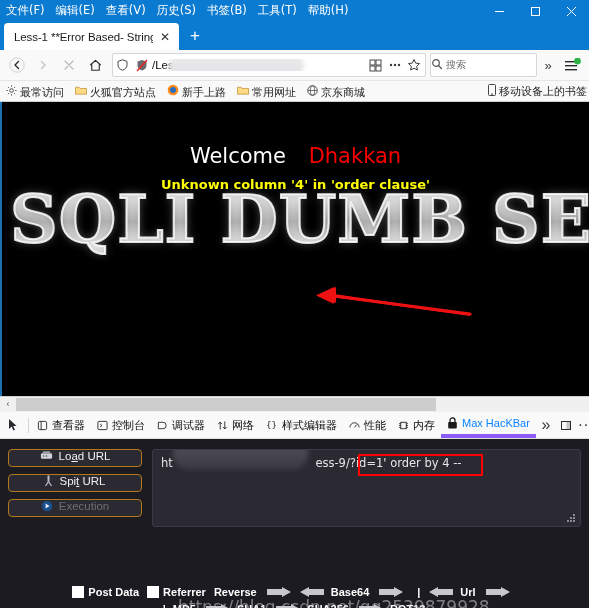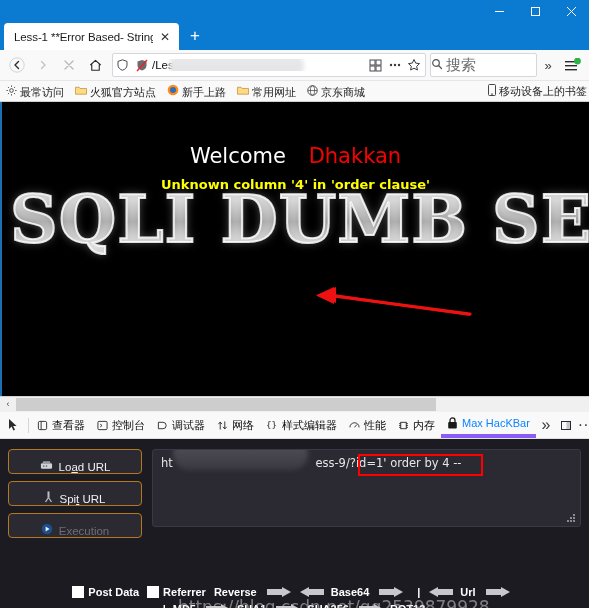--- a/index.html
+++ b/index.html
@@ -70,21 +70,21 @@
   .redact{
     position:absolute;left:18px;top:-9px;width:135px;height:30px;
     background:linear-gradient(180deg,#ececee,#e2e2e4);
     border-radius:40px;filter:blur(2.2px);
   }
   .urlbar .trail{display:flex;align-items:center;flex:0 0 auto;padding-right:2px;}
   .searchbar{
     width:105px;height:22px;background:#fff;border:1px solid #d7d7db;border-radius:2px;
     display:flex;align-items:center;flex:0 0 auto;
   }
-  .searchbar .ph{font-size:15px;color:#6e6e6e;margin-left:3px;}
+  .searchbar .ph{font-size:10px;color:#6e6e6e;margin-left:3px;}
   .chev{
     width:22px;height:24px;display:flex;align-items:center;justify-content:center;
     font-size:13px;color:#3a3a3a;flex:0 0 auto;
   }
 
   
   .bookmarks{
     height:20px;background:#f9f9fa;display:flex;align-items:center;
     padding:0 6px;border-bottom:1px solid #cfcfd1;position:relative;
   }
@@ -157,22 +157,22 @@
   .dt-ibtn{width:20px;height:24px;display:flex;align-items:center;justify-content:center;color:#3a3a3a;}
 
   
   .hackbar{
     background:#1c1b22;height:180px;position:relative;overflow:hidden;
     display:flex;flex-direction:column;
   }
   .hb-top{display:flex;padding:10px 8px 0 8px;gap:10px;}
   .hb-buttons{display:flex;flex-direction:column;gap:7px;width:134px;flex:0 0 auto;}
   .hb-btn{
-    height:25px;border:1px solid #b5791d;border-radius:4px;background:#2b2a33;
-    display:flex;align-items:flex-end;justify-content:center;gap:6px;
+    height:18px;border:1px solid #b5791d;border-radius:4px;background:#2b2a33;
+    display:flex;align-items:flex-start;justify-content:center;gap:6px;
     font-size:11.5px;color:#f0f0f2;box-sizing:border-box;
   }
   .hb-btn.dim{color:#6d6d72;}
   .hb-btn u{text-decoration:underline;}
   .hb-area{
     flex:1;background:#2b2a33;border:1px solid #3a3945;border-radius:3px;
     position:relative;height:78px;box-sizing:border-box;overflow:hidden;
   }
   .hb-url{
     font-size:11.5px;color:#e6e6e8;white-space:nowrap;padding:6px 0 0 8px;position:relative;
@@ -206,20 +206,29 @@
     white-space:nowrap;pointer-events:none;
     font-family:"DejaVu Sans","Liberation Sans",sans-serif;
   }
 </style>
 </head>
 <body>
 
 <div class="app">
 
   <div class="titlebar">
+    <div class="menubar">
+      <span class="menuitem">文件(F)</span>
+      <span class="menuitem">编辑(E)</span>
+      <span class="menuitem">查看(V)</span>
+      <span class="menuitem">历史(S)</span>
+      <span class="menuitem">书签(B)</span>
+      <span class="menuitem">工具(T)</span>
+      <span class="menuitem">帮助(H)</span>
+    </div>
     <div class="wincontrols">
       <div class="wc">
         <svg width="11" height="11" viewBox="0 0 11 11">
             <rect x="1" y="5" width="9" height="1" fill="#fff"></rect>
           </svg>
       </div>
       <div class="wc">
         <svg width="11" height="11" viewBox="0 0 11 11">
             <rect x="1.5" y="1.5" width="8" height="8" fill="none" stroke="#fff" stroke-width="1"></rect>
           </svg>

